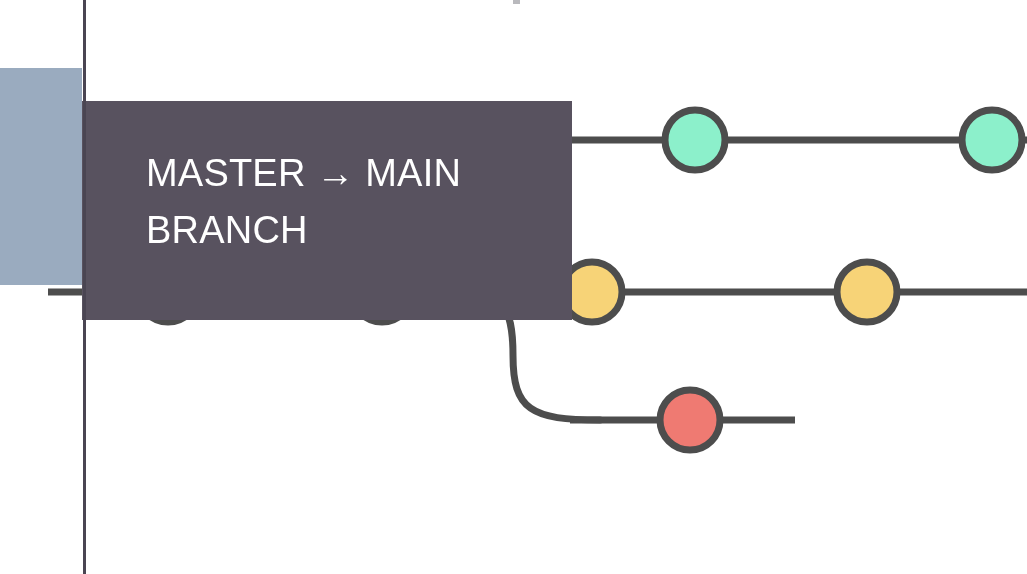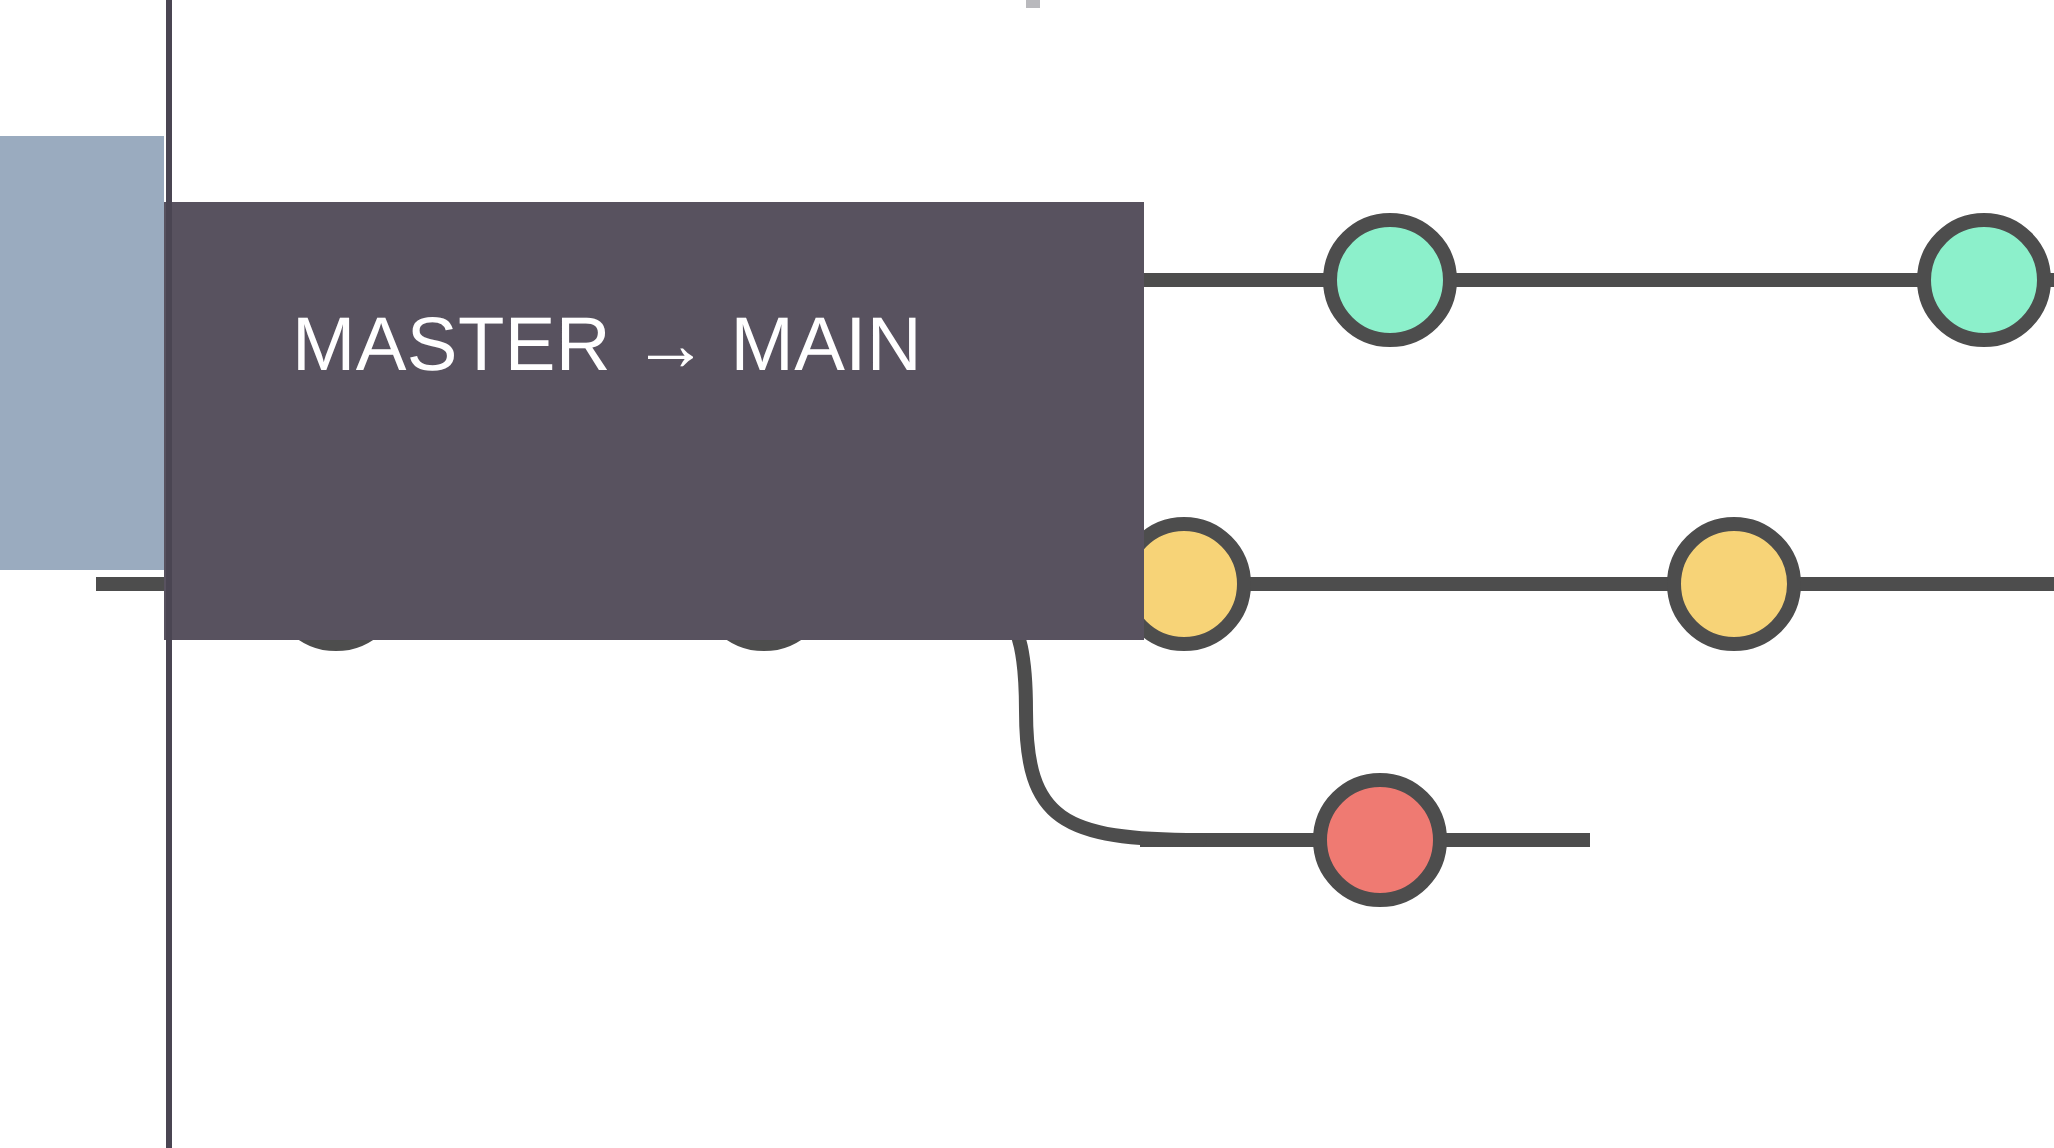--- a/index.html
+++ b/index.html
@@ -96,17 +96,18 @@
         <circle cx="592" cy="292" r="30" fill="#f7d377" stroke="#4d4d4d" stroke-width="7"></circle>
         <circle cx="867" cy="292" r="30" fill="#f7d377" stroke="#4d4d4d" stroke-width="7"></circle>
         <circle cx="690" cy="420" r="30" fill="#ef7a72" stroke="#4d4d4d" stroke-width="7"></circle>
       </g>
   </svg>
 
   <div class="slide-accent"></div>
 
   <div class="callout-box">
     <span class="callout-line">MASTER → MAIN</span>
+    <span class="callout-line">BRANCH</span>
   </div>
 
   <div class="ruler-line"></div>
 
 </div>
 
 </body></html>

